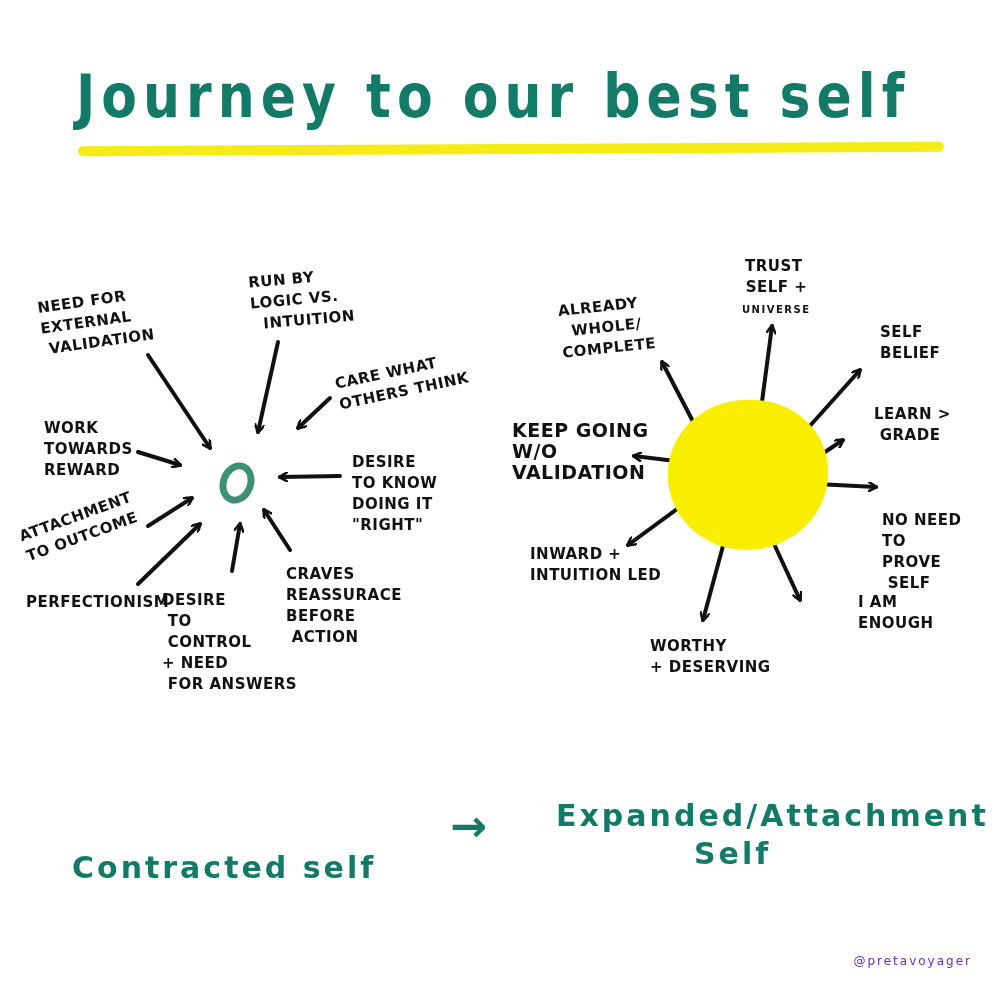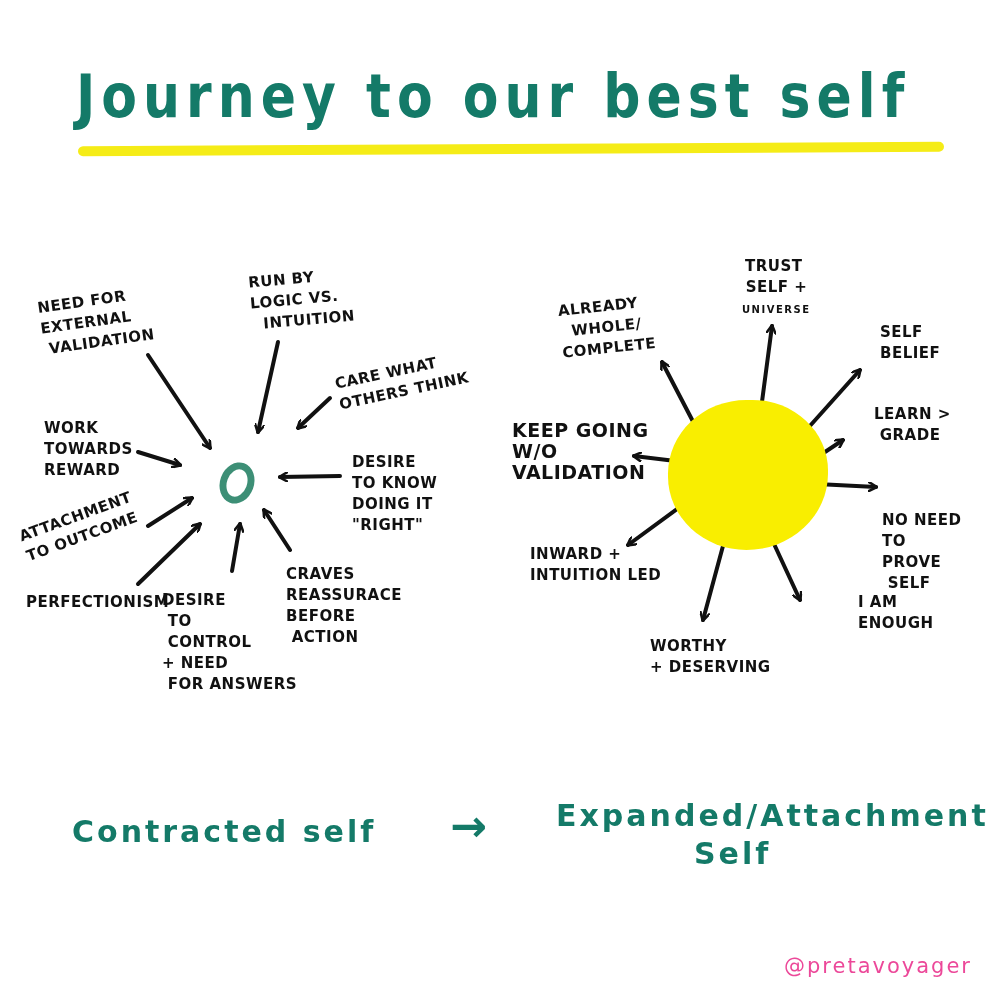--- a/index.html
+++ b/index.html
@@ -31,21 +31,21 @@
   .sun {
     position: absolute; left: 668px; top: 400px; width: 160px; height: 150px;
     background: #f9ee00; border-radius: 50% 48% 52% 50%;
   }
   .bottom {
     position: absolute; font-family: "DejaVu Sans", sans-serif; font-weight: bold;
     font-size: 30px; letter-spacing: 3px; color: #147a68; white-space: nowrap;
   }
   .credit {
     position: absolute; right: 28px; top: 954px; font-family: "DejaVu Sans", sans-serif;
-    font-size: 21px; letter-spacing: 2px; color: #ec4899;
+    font-size: 12px; letter-spacing: 2px; color: #6d28d9;
   }
 </style>
 </head>
 <body>
 
 <div class="title">Journey to our best self</div>
 <div class="underline"></div>
 
 <svg class="arrows" viewBox="0 0 1000 1000">
   <defs>
@@ -124,18 +124,18 @@
 to
 prove
  self</div>
 <div class="lbl" style="left:530px;top:544px;">Inward +
 intuition led</div>
 <div class="lbl" style="left:650px;top:636px;">Worthy
 + deserving</div>
 <div class="lbl" style="left:826px;top:592px;margin-left:32px;">I am
 enough</div>
 
-<div class="bottom" style="left:72px;top:814px;">Contracted self</div>
+<div class="bottom" style="left:72px;top:850px;">Contracted self</div>
 <div class="bottom" style="left:450px;top:800px;font-size:44px;">→</div>
 <div class="bottom" style="left:556px;top:798px;">Expanded/Attachment</div>
 <div class="bottom" style="left:694px;top:836px;">Self</div>
 
 <div class="credit">@pretavoyager</div>
 
 </body></html>

